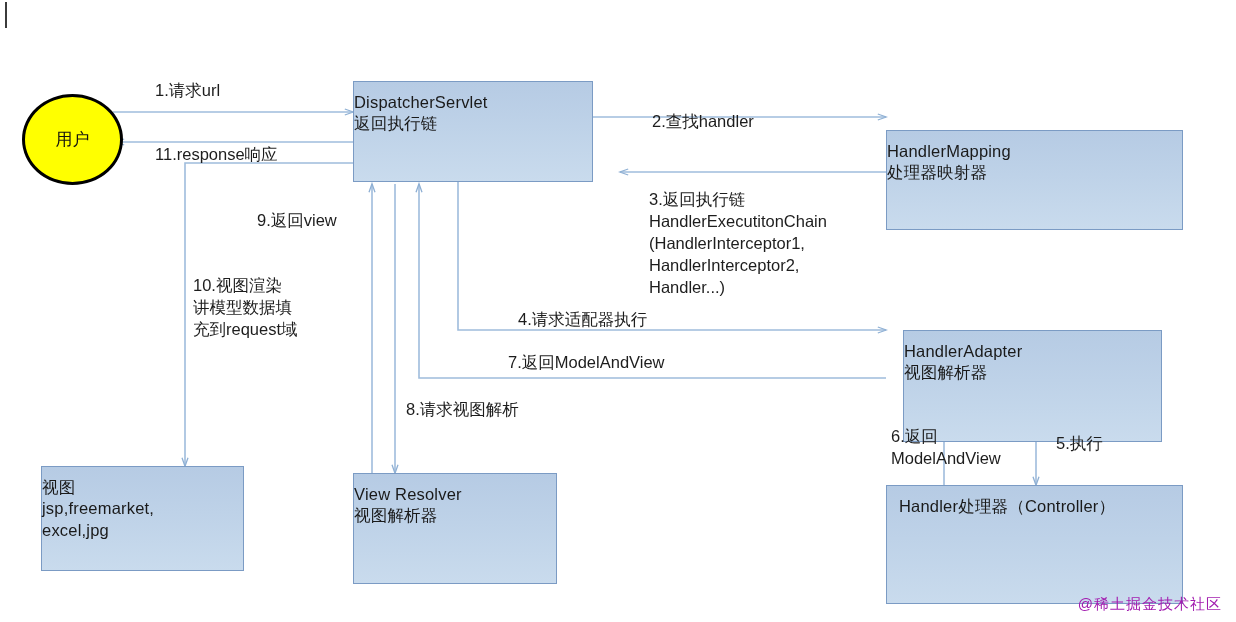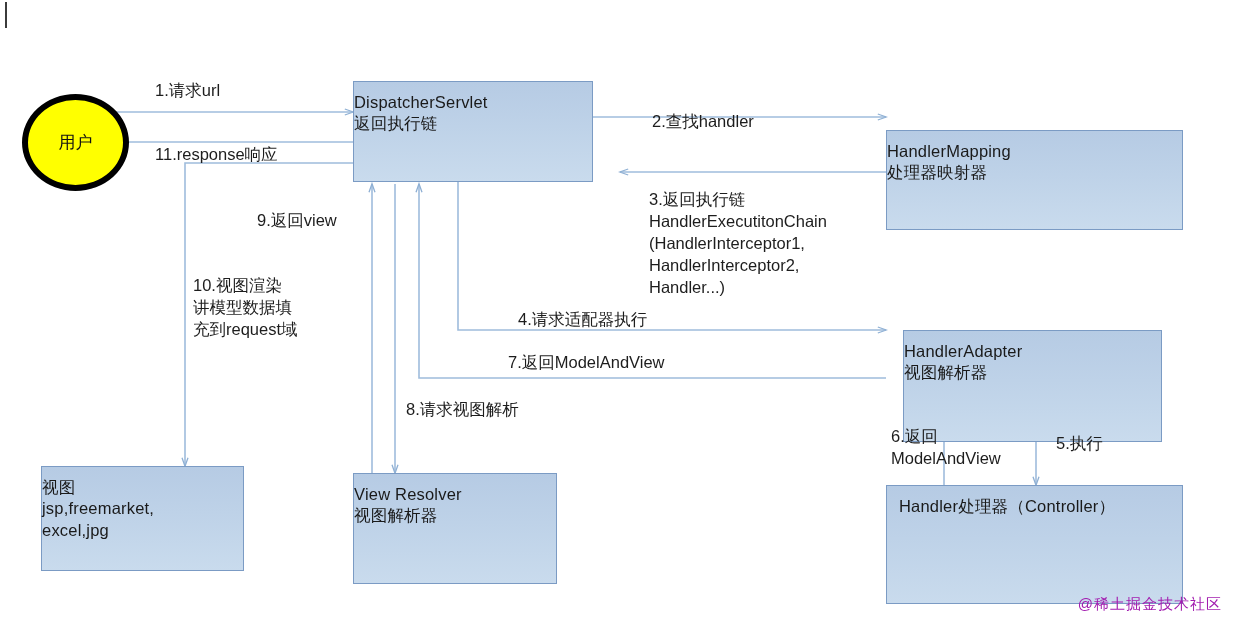--- a/index.html
+++ b/index.html
@@ -24,21 +24,21 @@
     line-height:1.30;
     font-size:16.5px;
     letter-spacing:.2px;
   }
   .node .ln{display:block;white-space:nowrap;}
 
   .circle-node{
     position:absolute;
     border-radius:50%;
     background:#ffff00;
-    border:6px solid #000000;
+    border:3px solid #000000;
     display:flex;align-items:center;justify-content:center;
     font-size:17px;color:#111;
   }
 
   .lbl{
     position:absolute;
     font-size:16.5px;
     color:#1d1d1d;
     line-height:1.34;
     white-space:nowrap;

